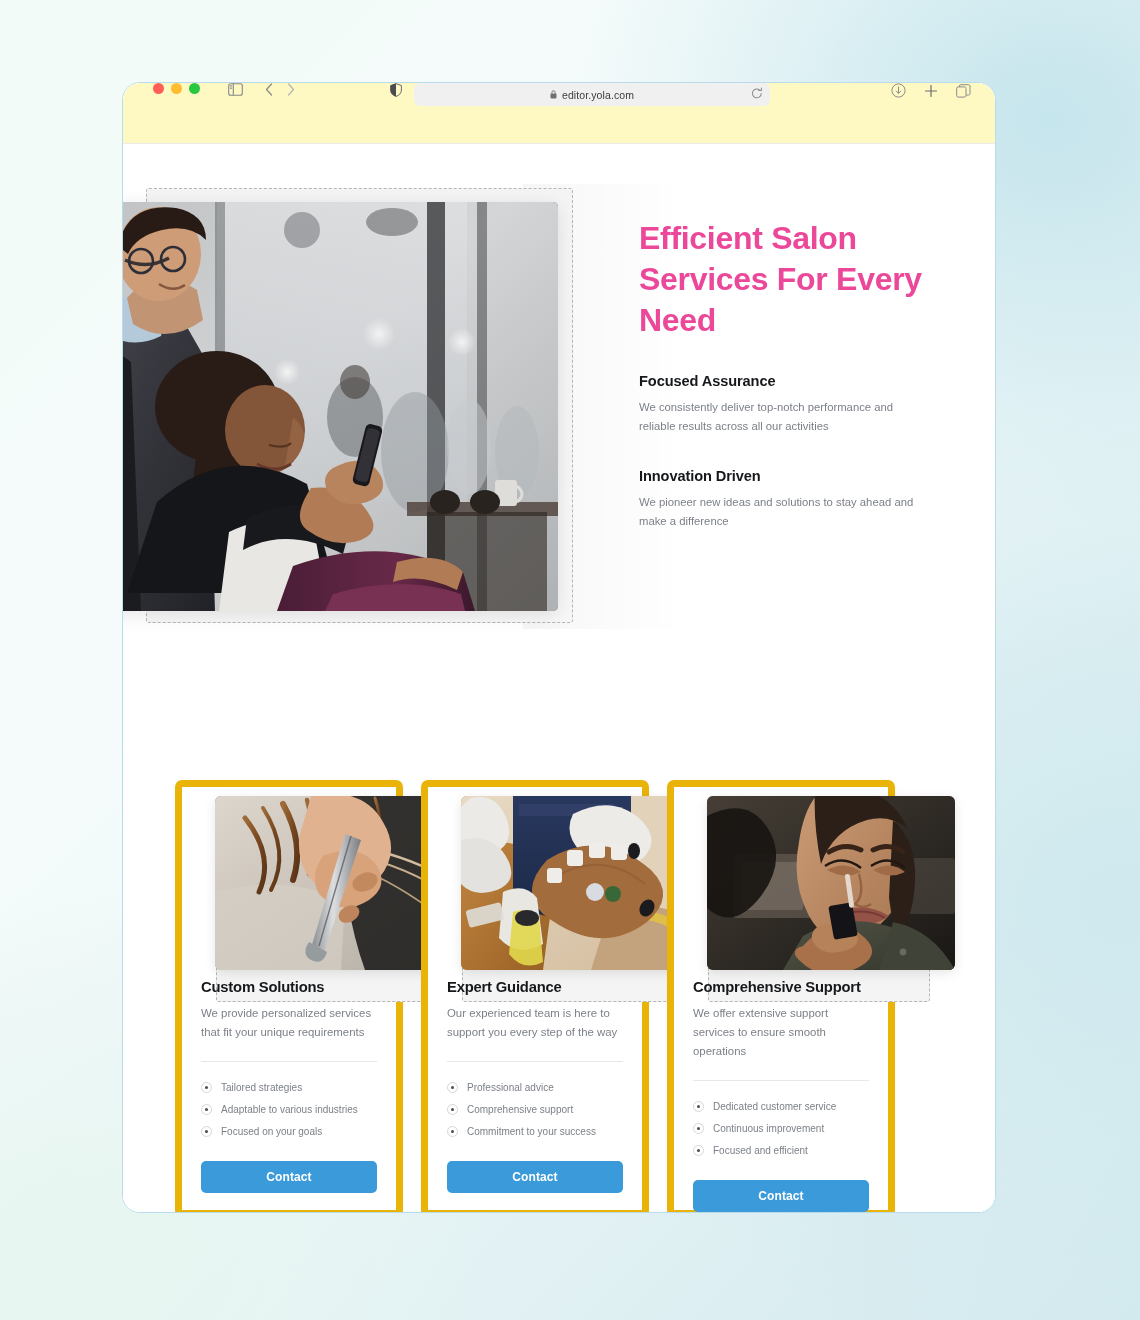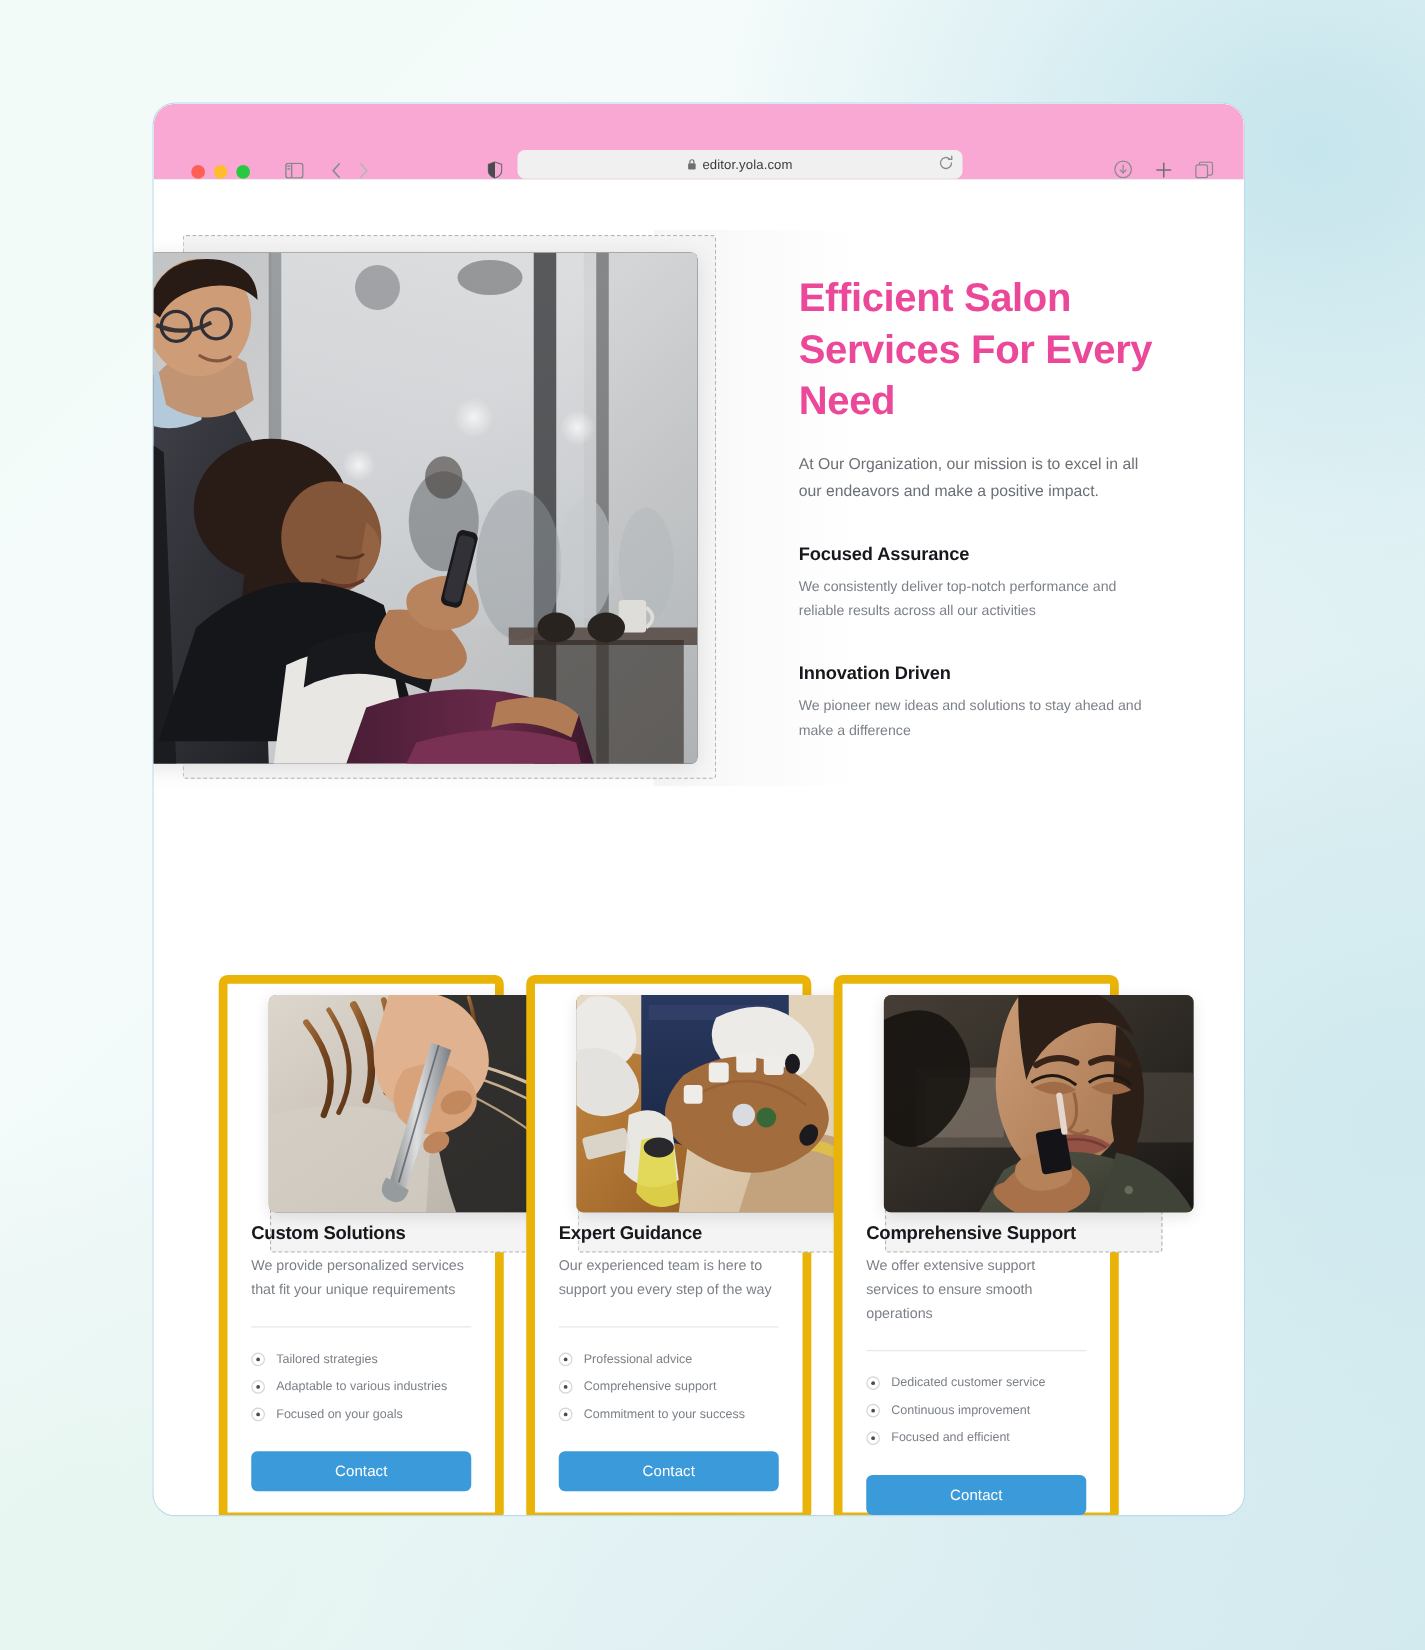--- a/index.html
+++ b/index.html
@@ -35,24 +35,24 @@
     border-radius: 17px;
     background: #ffffff;
     overflow: hidden;
   }
 
   .toolbar {
     position: absolute;
     left: 0; top: 0;
     width: 100%;
     height: 61px;
-    background: #f9a8d4;
+    background: #fef9c3;
     border-bottom: 1px solid #ececec;
     display: flex;
-    align-items: flex-end;
+    align-items: flex-start;
     border-radius: 17px 17px 0 0;
   }
 
   .traffic { display: flex; gap: 7px; margin-left: 30px; }
   .dot { width: 11px; height: 11px; border-radius: 50%; }
   .dot.red { background: #ff5f57; }
   .dot.yellow { background: #febc2e; }
   .dot.green { background: #28c840; }
 
   .tb-icon {
@@ -265,21 +265,21 @@
   .contact-btn {
     display: block;
     margin: 19px 12px 0 0;
     width: 100%;
     height: 32px;
     border: none;
     border-radius: 5px;
     background: #3b9ada;
     color: #fff;
     font-size: 12px;
-    font-weight: 400;
+    font-weight: 700;
     font-family: "Liberation Sans", sans-serif;
     cursor: pointer;
     letter-spacing: .1px;
   }
 </style>
 </head>
 <body>
 
 <div class="browser">
   <div class="browser-inner">
@@ -444,21 +444,20 @@
             <path d="M196 364 q92 -32 170 6 l12 39 l-198 0 Z" fill="url(#chair)"></path>
             <path d="M236 392 q70 -20 128 0 l4 17 l-140 0 Z" fill="#7d3356"></path>
             <path d="M300 360 q44 -12 66 10 l-6 18 q-36 -18 -64 -8 Z" fill="#b98059"></path>
             <rect x="0" y="0" width="461" height="409" fill="#000" opacity=".04"></rect>
           </svg>
         </div>
       </div>
 
       <div class="hero-text">
         <h1 class="hero-title">Efficient Salon Services For Every Need</h1>
-        <p class="hero-sub">At Our Organization, our mission is to excel in all our endeavors and make a positive impact.</p>
 
         <div class="feature">
           <div class="feature-title">Focused Assurance</div>
           <div class="feature-body">We consistently deliver top-notch performance and reliable results across all our activities</div>
         </div>
 
         <div class="feature">
           <div class="feature-title">Innovation Driven</div>
           <div class="feature-body">We pioneer new ideas and solutions to stay ahead and make a difference</div>
         </div>

